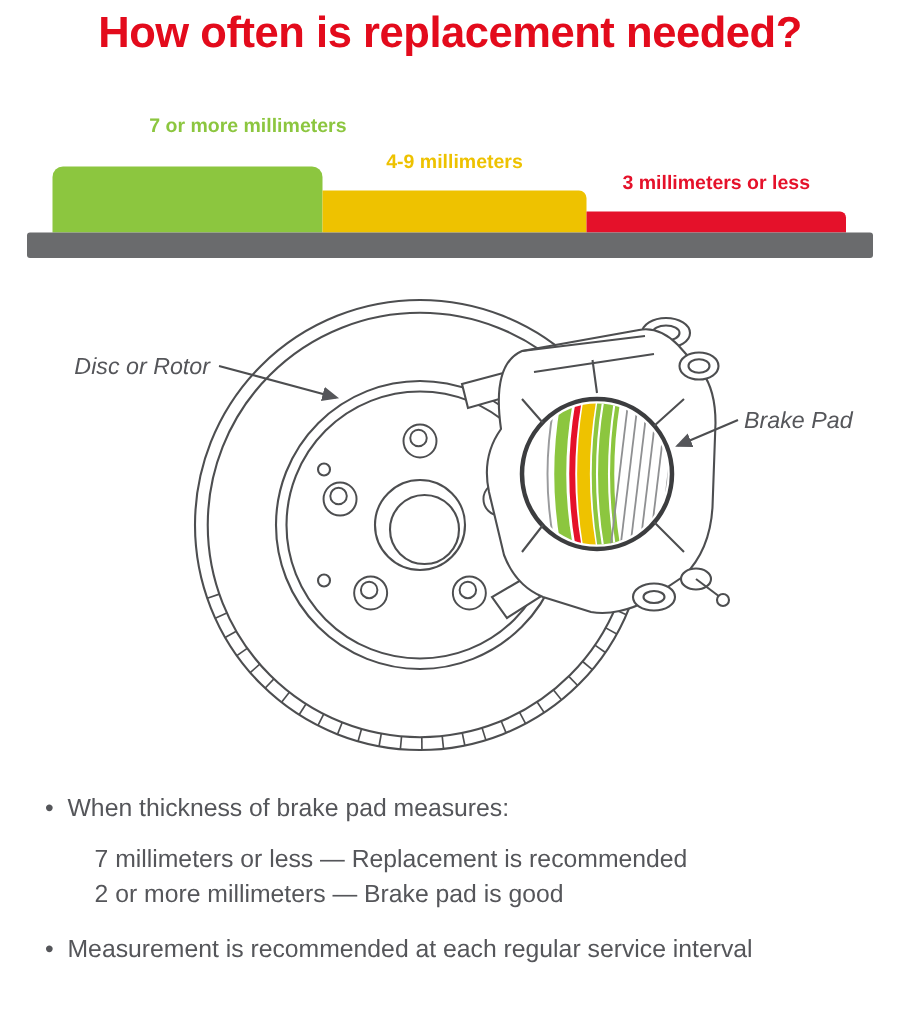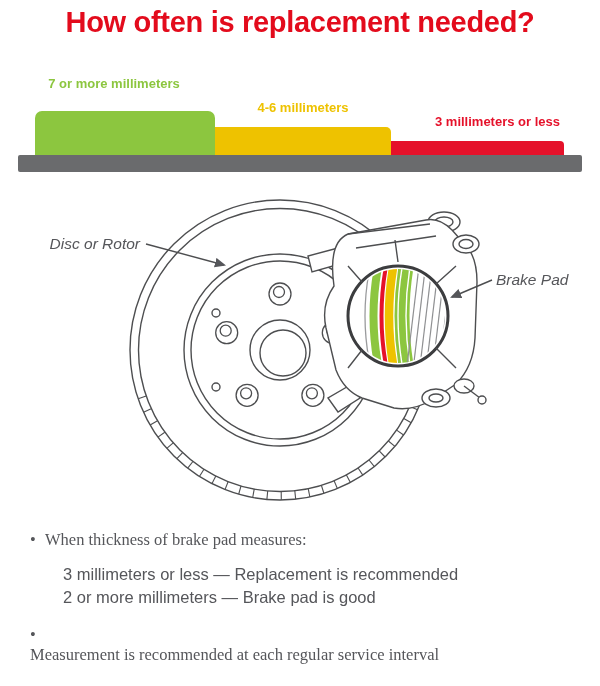--- a/index.html
+++ b/index.html
@@ -17,56 +17,56 @@
     color:var(--title-red,#e30b1c);font-size:29px;font-weight:700;letter-spacing:-0.3px;
   }
   
   .chart{position:absolute;top:68px;left:0;width:600px;height:104px;}
   .bar{position:absolute;}
   .bar-base{left:18px;bottom:0;width:564px;height:17px;background:var(--base-gray,#6a6b6d);border-radius:2px;}
   .bar-green{left:35px;bottom:17px;width:180px;height:44px;background:var(--green,#8cc63f);border-radius:7px 7px 0 0;}
   .bar-yellow{left:215px;bottom:17px;width:176px;height:28px;background:var(--yellow,#eec200);border-radius:0 5px 0 0;}
   .bar-red{left:391px;bottom:17px;width:173px;height:14px;background:var(--red,#e5112a);border-radius:0 4px 0 0;}
   .bar-label{position:absolute;text-align:center;font-size:13px;font-weight:700;}
-  .lbl-green{left:24px;width:180px;top:8px;color:var(--green,#8cc63f);}
+  .lbl-green{left:51px;width:180px;top:8px;color:var(--green,#8cc63f);text-align:right;}
   .lbl-yellow{left:215px;width:176px;top:32px;color:var(--yellow,#eec200);}
-  .lbl-red{left:411px;width:173px;top:46px;color:var(--red,#e5112a);}
+  .lbl-red{left:391px;width:173px;top:46px;color:var(--red,#e5112a);}
   
   .illustration{position:absolute;top:188px;left:0;font-style:italic;}
   svg .ln{stroke:var(--line,#4d4e50);fill:none;stroke-width:1.4;}
   svg .fw{fill:#fff;stroke:var(--line,#4d4e50);stroke-width:1.4;}
   #rim-ticks line{stroke:var(--line,#4d4e50);stroke-width:1.1;}
   #studs circle{fill:#fff;stroke:var(--line,#4d4e50);stroke-width:1.3;}
   #pad-hatch line{stroke:#8f9092;stroke-width:1.2;}
   .pad-ring{fill:#fff;stroke:#3c3d3f;stroke-width:3;}
   .st{fill:none;}
   .st-green{stroke:var(--green,#8cc63f);}
   .st-red{stroke:var(--red,#e5112a);}
   .st-yellow{stroke:var(--yellow,#eec200);}
   .st-white{stroke:#fff;}
   .st-gray{stroke:#9a9b9d;}
   svg text{font-family:"Liberation Sans",sans-serif;font-size:15.5px;fill:var(--text-gray,#55565a);}
   
   .notes{position:absolute;top:530px;left:30px;right:16px;color:var(--text-gray,#55565a);font-size:16.5px;}
-  .note-row{display:flex;align-items:flex-start;font-family:Liberation Serif, serif;}
+  .note-row{display:flex;align-items:flex-start;}
   .note-bullet{width:15px;flex:0 0 15px;}
   .note-bullet::before{content:"\2022";}
   .note-sublist{margin:13px 0 0 33px;line-height:1.42;}
-  .note-footer{margin-top:15px;flex-direction:column;}
+  .note-footer{margin-top:15px;}
 </style>
 </head>
 <body>
 
 <div class="page">
 
   <div class="title">How often is replacement needed?</div>
 
   <div class="chart">
     <div class="bar-label lbl-green">7 or more millimeters</div>
-    <div class="bar-label lbl-yellow">4-6 millimeters</div>
+    <div class="bar-label lbl-yellow">4-9 millimeters</div>
     <div class="bar-label lbl-red">3 millimeters or less</div>
     <div class="bar bar-green"></div>
     <div class="bar bar-yellow"></div>
     <div class="bar bar-red"></div>
     <div class="bar bar-base"></div>
   </div>
 
   <div class="illustration">
     <svg width="600" height="332" viewBox="0 0 600 332">
       <defs>
@@ -189,21 +189,21 @@
       </g>
     </svg>
   </div>
 
   <div class="notes">
     <div class="note-row">
       <span class="note-bullet"></span>
       <span>When thickness of brake pad measures:</span>
     </div>
     <div class="note-sublist">
-      <div>3 millimeters or less — Replacement is recommended</div>
+      <div>7 millimeters or less — Replacement is recommended</div>
       <div>2 or more millimeters — Brake pad is good</div>
     </div>
     <div class="note-row note-footer">
       <span class="note-bullet"></span>
       <span>Measurement is recommended at each regular service interval</span>
     </div>
   </div>
 
 </div>
 

